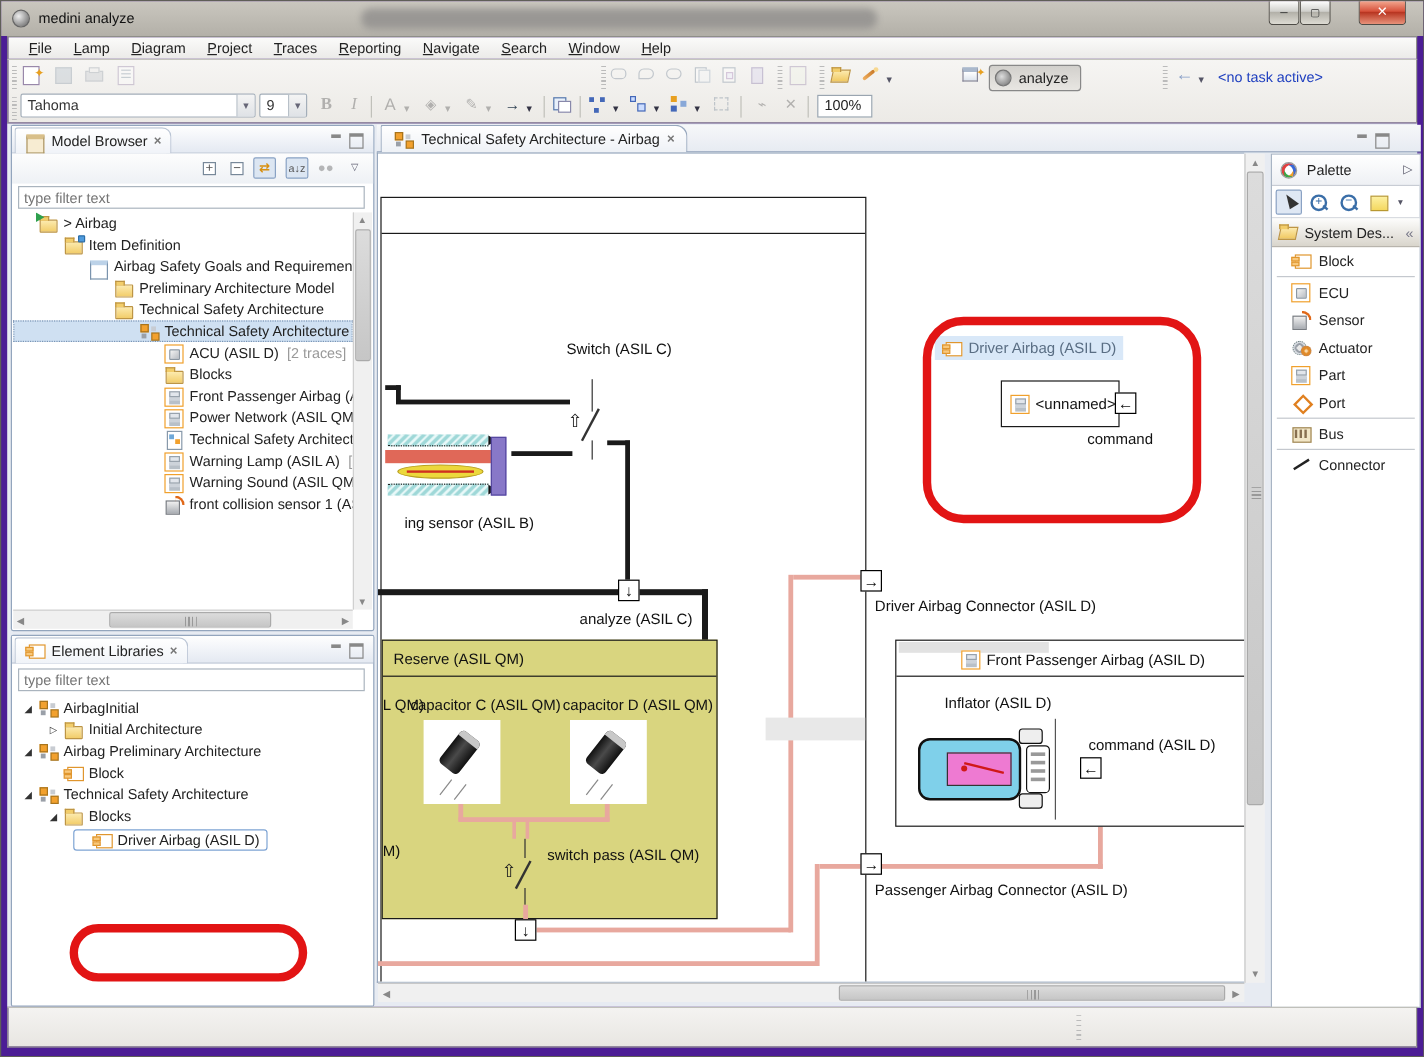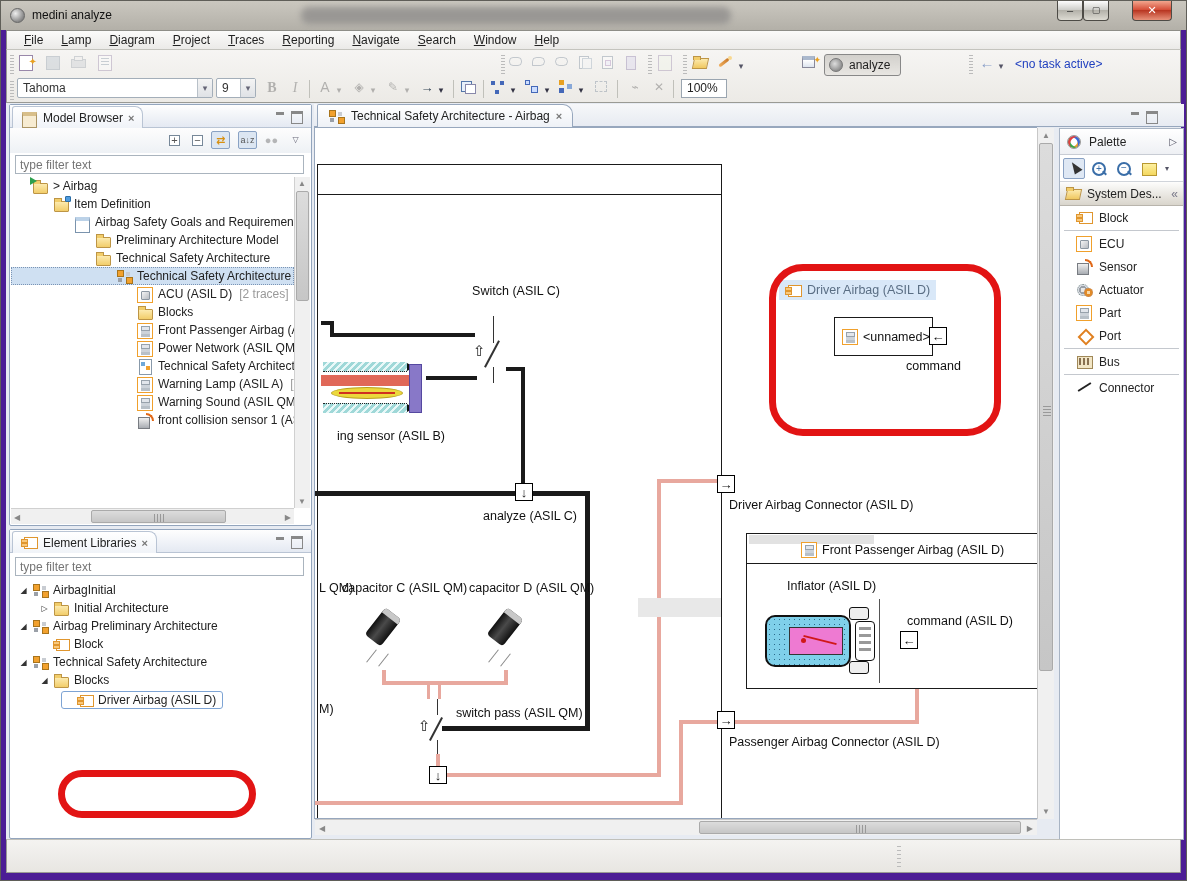--- a/index.html
+++ b/index.html
@@ -463,20 +463,24 @@
             <div style="position:absolute;left:90px;top:8px;width:13px;height:49px;background:#8878c8;border:1px solid #5548a0"></div>
           </div>
           <div class="dlabel" style="left:22px;top:301px">ing sensor (ASIL B)</div>
 
           <div class="wire" style="left:0;top:363px;width:275px;height:5px"></div>
           <div class="wire" style="left:270px;top:363px;width:5px;height:238px"></div>
           <div class="wire" style="left:127px;top:598px;width:148px;height:5px"></div>
           <div class="dport" style="left:200px;top:355px">↓</div>
           <div class="dlabel" style="left:150px;top:381px;width:130px;text-align:center">analyze (ASIL C)</div>
 
+          <div class="blk khaki" style="left:3px;top:405px;width:280px;height:233px">
+            <div class="blk-titleline" style="top:29px"></div>
+            <span class="dlabel" style="left:9px;top:8px">Reserve (ASIL QM)</span>
+          </div>
           <div class="dlabel" style="left:4px;top:453px">L QM)</div>
           <div class="dlabel" style="left:27px;top:453px;width:116px;text-align:center">capacitor C (ASIL QM)</div>
           <div class="dlabel" style="left:154px;top:453px;width:122px;text-align:center">capacitor D (ASIL QM)</div>
 
           <div class="simg" style="left:38px;top:472px;width:64px;height:70px">
             <div class="caplead" style="left:18px;top:48px"></div>
               <div class="caplead" style="left:30px;top:52px"></div>
             <div class="capbody" style="left:20px;top:10px">
                 <div class="capband"></div>
               </div>

